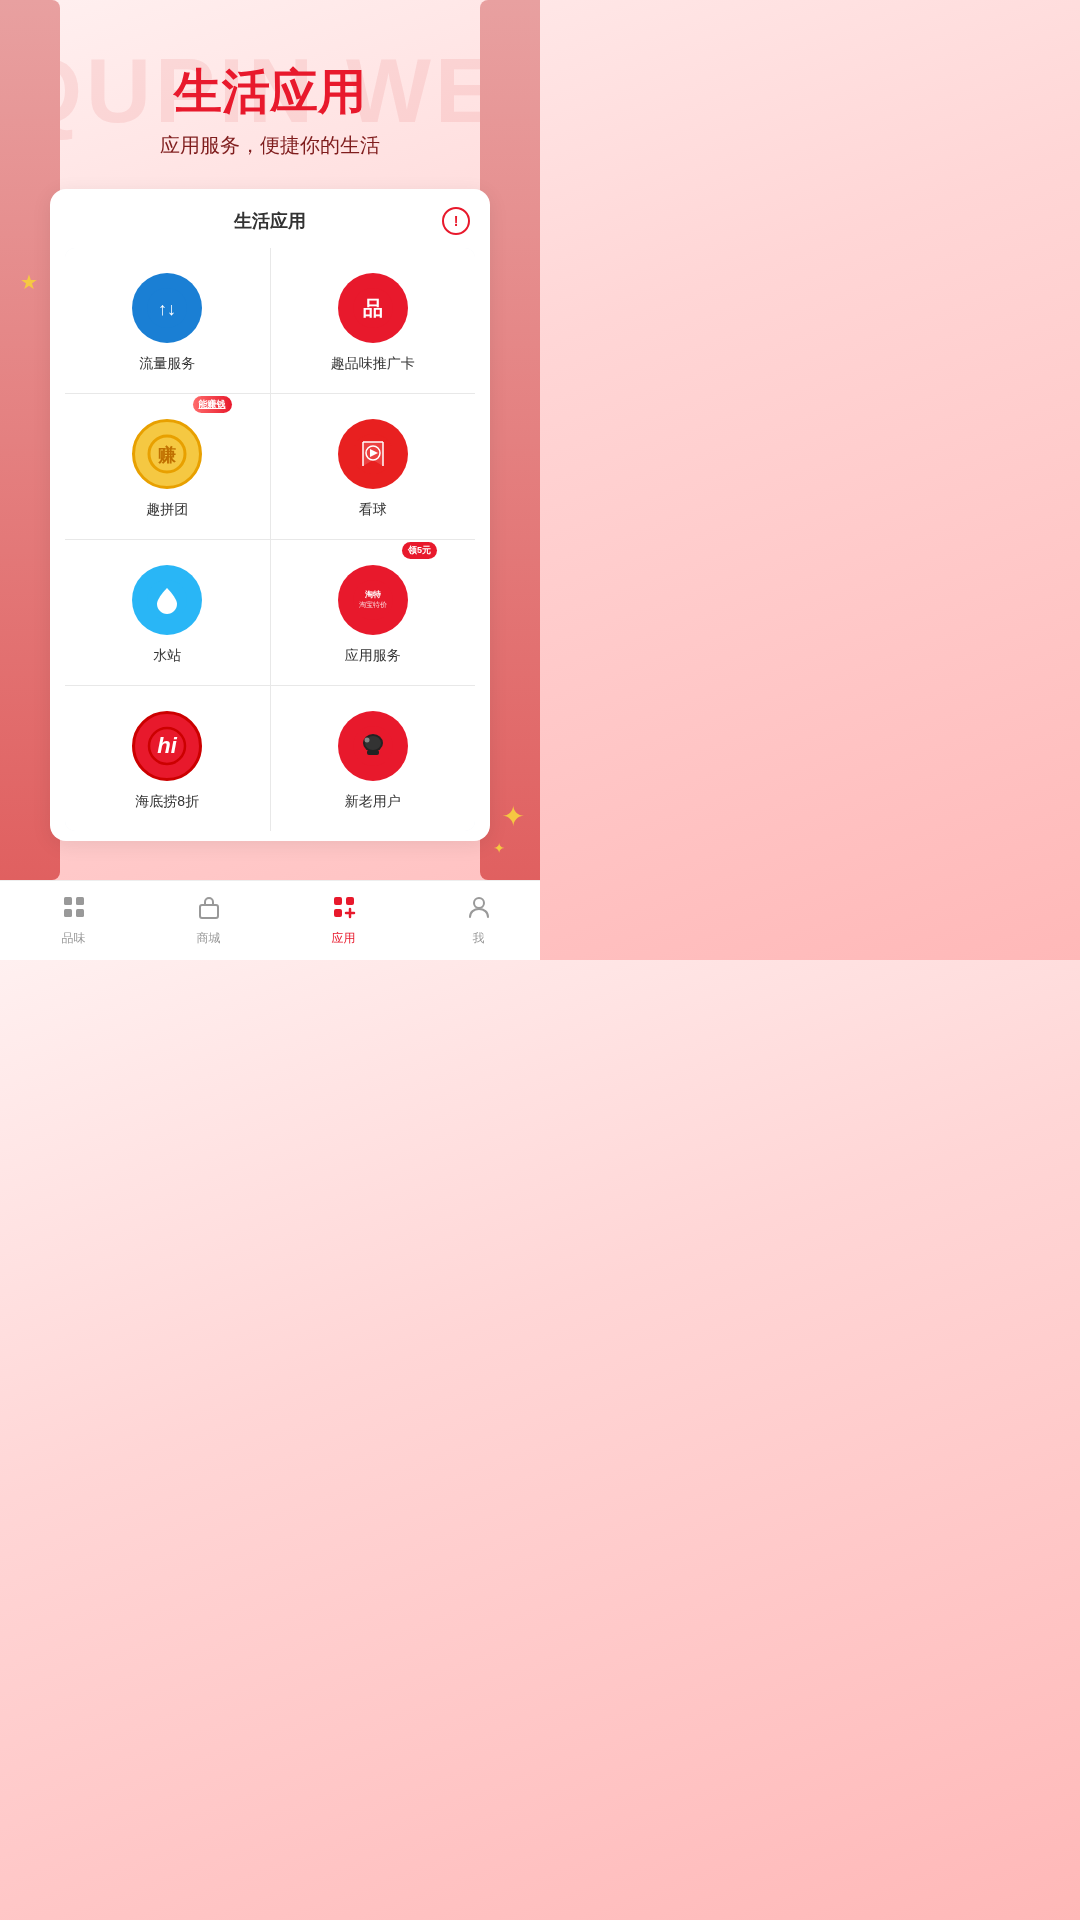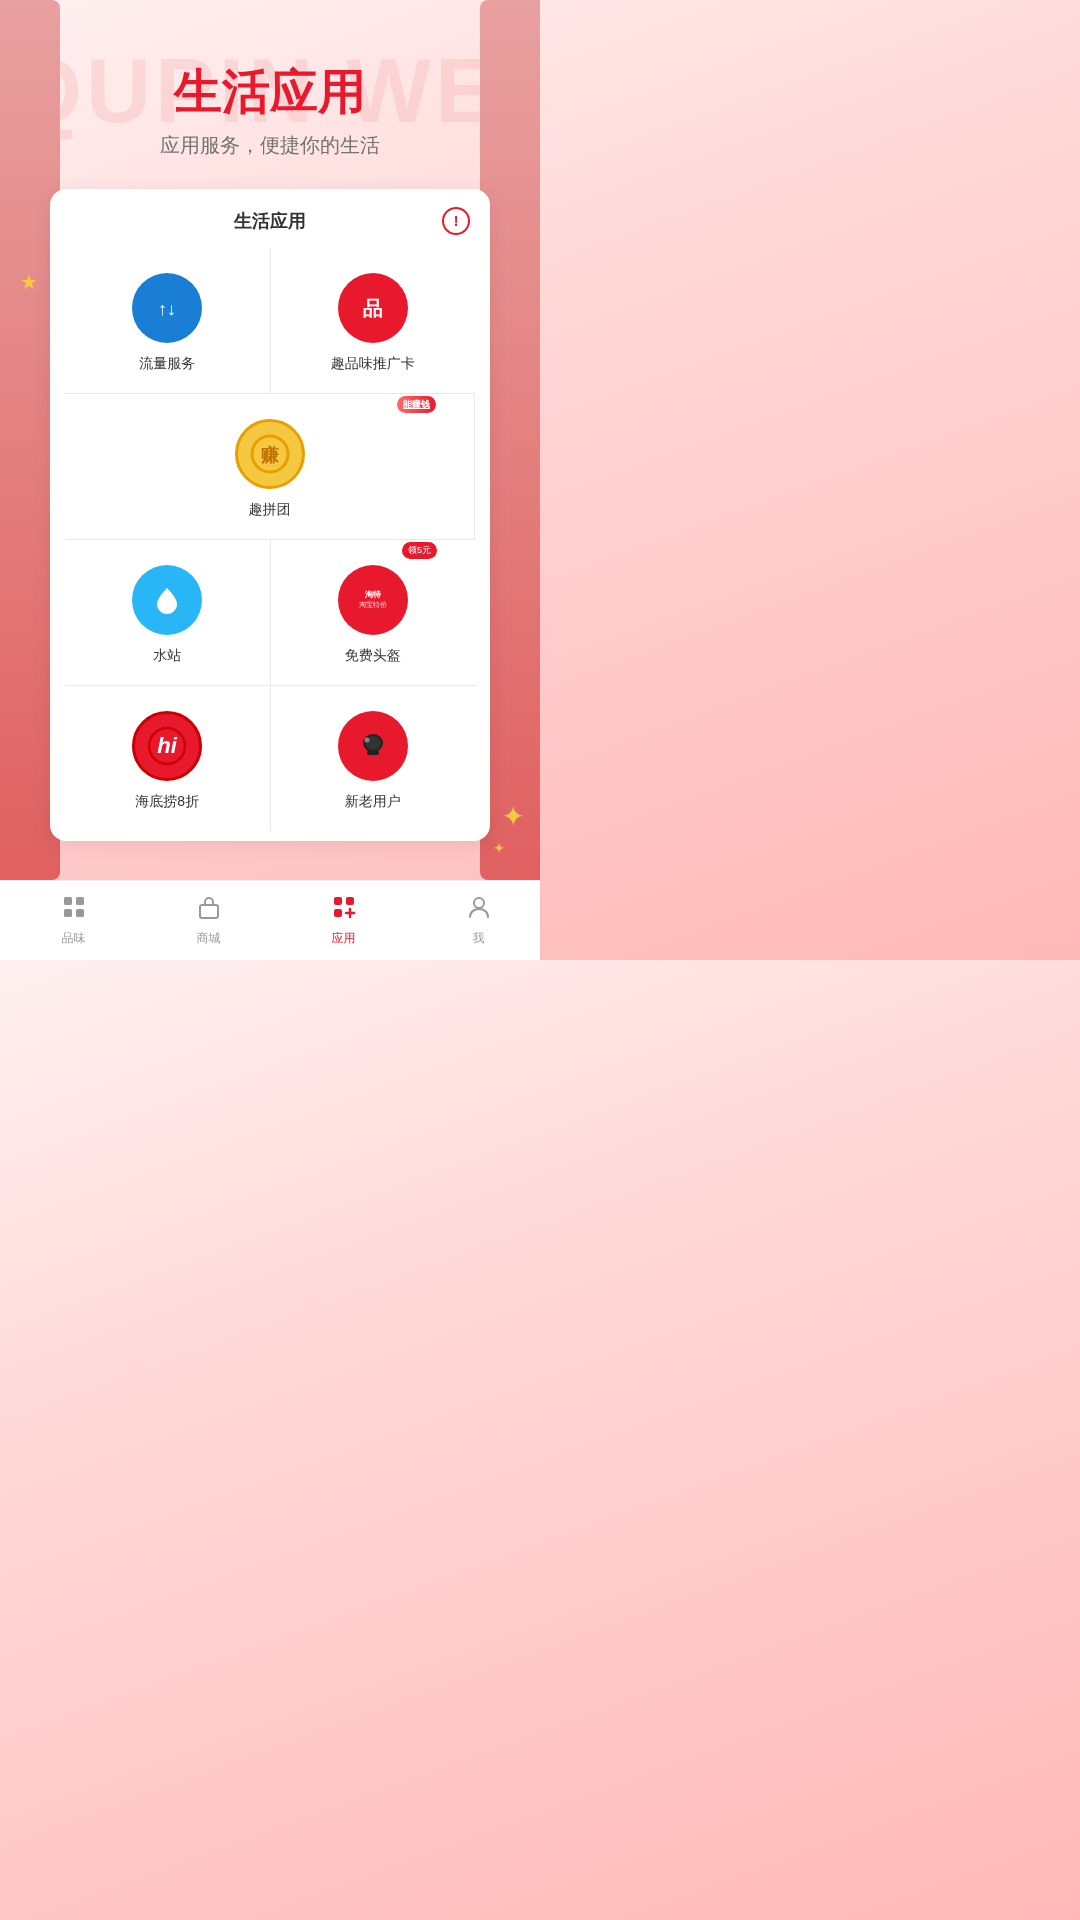--- a/index.html
+++ b/index.html
@@ -59,21 +59,21 @@
       text-align: center;
       padding: 60px 20px 20px;
     }
     .header-title {
       font-size: 48px;
       font-weight: 800;
       color: #e8192c;
     }
     .header-subtitle {
       font-size: 20px;
-      color: #737373;
+      color: #7f1d1d;
       margin-top: 8px;
     }
 
     
     .main-card {
       position: relative;
       z-index: 2;
       margin: 10px 50px 0;
       background: #fff;
       border-radius: 16px;
@@ -242,21 +242,21 @@
     
     .coupon-badge {
       position: absolute;
       top: 2px;
       right: 38px;
       background: #e8192c;
       color: #fff;
       font-size: 9px;
       padding: 2px 6px;
       border-radius: 10px;
-      font-weight: 400;
+      font-weight: 700;
     }
   </style>
 </head>
 <body>
 
 <div class="bg-text">QUPIN WEI</div>
 <div class="side-left"></div>
 <div class="side-right"></div>
 
 <div class="star star-1">★</div>
@@ -301,20 +301,34 @@
       <div class="grid-cell">
         <div class="earn-badge">能赚钱</div>
         <div class="app-icon icon-qupintuan">
           <svg class="cell-svg" viewBox="0 0 40 40" fill="none">
             <circle cx="20" cy="20" r="18" fill="#f5c842" stroke="#e8a000" stroke-width="3"></circle>
             <text x="20" y="27" text-anchor="middle" font-size="18" font-weight="bold" fill="#c07000">赚</text>
           </svg>
         </div>
         <span class="app-label">趣拼团</span>
       </div>
+      <div class="grid-cell">
+        <div class="app-icon icon-kanqiu">
+          <svg class="cell-svg" viewBox="0 0 40 40" fill="none">
+            <circle cx="20" cy="20" r="20" fill="#e82020"></circle>
+            <path d="M10 8 L30 8 L30 32 L20 26 L10 32 Z" fill="#fff" opacity="0.15"></path>
+            <circle cx="20" cy="19" r="7" fill="none" stroke="white" stroke-width="1.5"></circle>
+            <polygon points="17,15 17,23 25,19" fill="white"></polygon>
+            <line x1="10" y1="8" x2="30" y2="8" stroke="#fff" stroke-width="1.5"></line>
+            <line x1="10" y1="8" x2="10" y2="32" stroke="#fff" stroke-width="1.5"></line>
+            <line x1="30" y1="8" x2="30" y2="32" stroke="#fff" stroke-width="1.5"></line>
+          </svg>
+        </div>
+        <span class="app-label">看球</span>
+      </div>
     </div>
 
     <div class="grid-row">
       <div class="grid-cell">
         <div class="app-icon icon-shuizhan">
           <svg class="cell-svg" viewBox="0 0 40 40" fill="none">
             <circle cx="20" cy="20" r="20" fill="#29b6f6"></circle>
             <path d="M20 8 C20 8 10 18 10 24 C10 29.5 14.5 34 20 34 C25.5 34 30 29.5 30 24 C30 18 20 8 20 8 Z" fill="white"></path>
           </svg>
         </div>
@@ -322,21 +336,21 @@
       </div>
       <div class="grid-cell">
         <div class="coupon-badge">领5元</div>
         <div class="app-icon icon-xinlao">
           <svg class="cell-svg" viewBox="0 0 40 40" fill="none">
             <circle cx="20" cy="20" r="20" fill="#e8192c"></circle>
             <text x="20" y="17" text-anchor="middle" font-size="8" fill="white" font-weight="bold">淘特</text>
             <text x="20" y="27" text-anchor="middle" font-size="7" fill="rgba(255,255,255,0.8)">淘宝特价</text>
           </svg>
         </div>
-        <span class="app-label">免费头盔</span>
+        <span class="app-label">应用服务</span>
       </div>
     </div>
 
     <div class="grid-row">
       <div class="grid-cell">
         <div class="app-icon icon-haidilao">
           <svg class="cell-svg" viewBox="0 0 40 40" fill="none">
             <circle cx="20" cy="20" r="18" fill="#e8192c" stroke="#c00" stroke-width="2.5"></circle>
             <text x="20" y="27" text-anchor="middle" font-size="22" font-weight="bold" fill="white" font-style="italic">hi</text>
           </svg>

